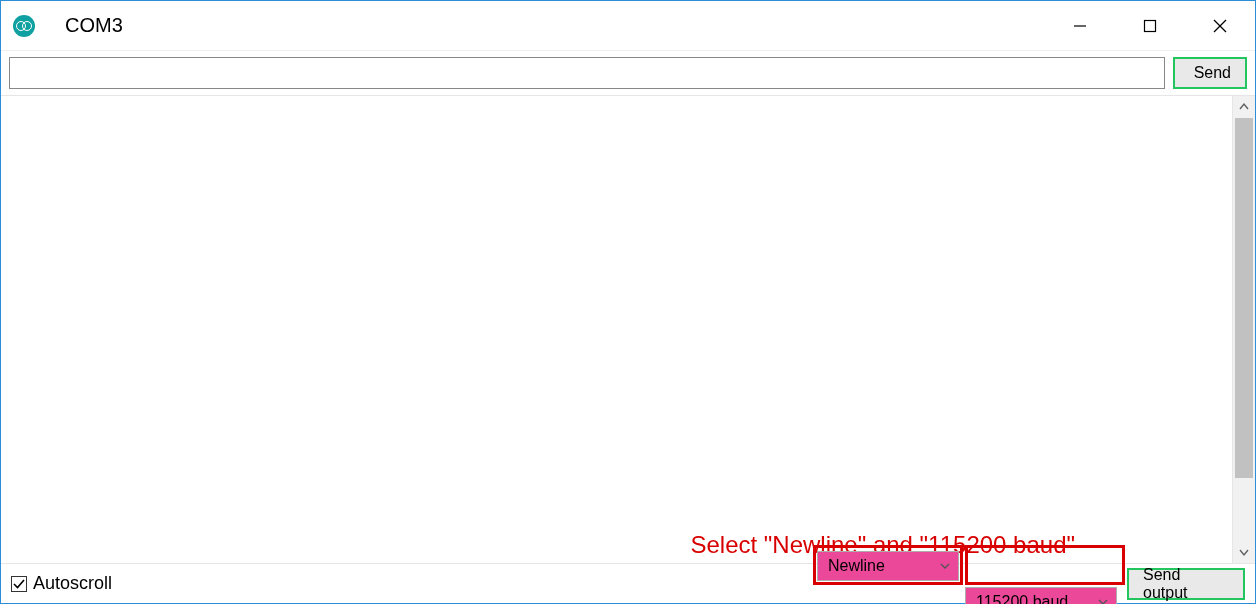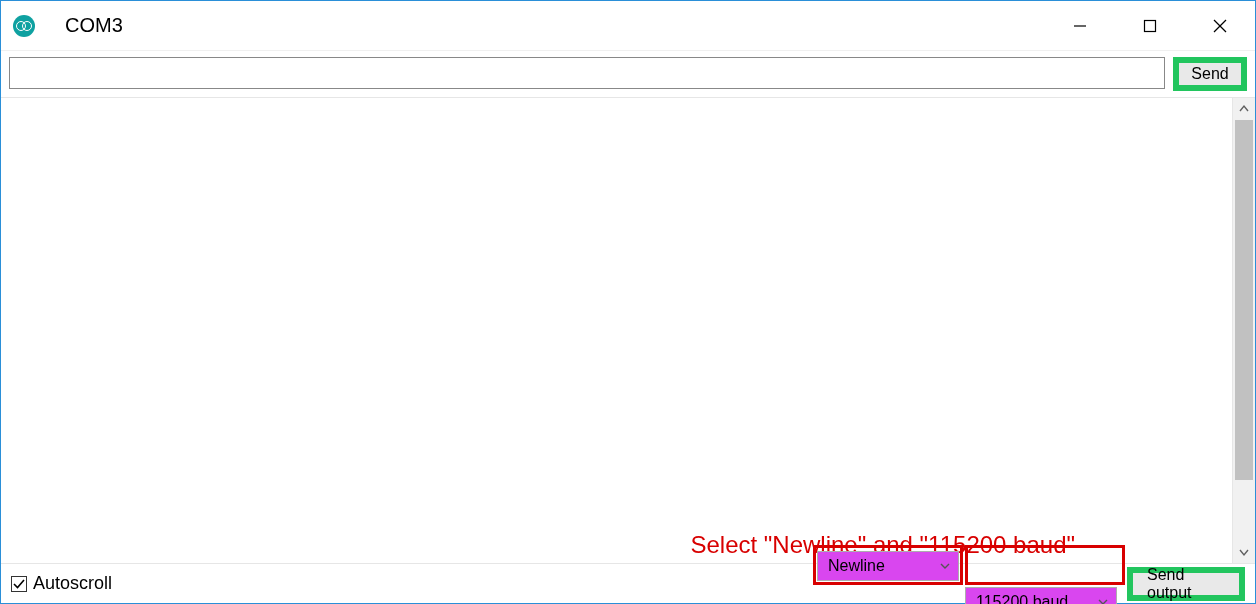--- a/index.html
+++ b/index.html
@@ -78,28 +78,28 @@
   .send-input {
     flex: 1;
     border: 1px solid #888;
     height: 32px;
     padding: 0 6px;
     font-size: 16px;
     background: #fff;
   }
   .btn {
     background: #e9e9e9;
-    border: 6px solid #22c55e;
+    border: 2px solid #22c55e;
     font-size: 16px;
     padding: 11px 14px;
     height: 32px;
     color: #000;
     display: flex;
     align-items: center;
-    justify-content: center;
+    justify-content: flex-end;
     cursor: default;
   }
   .send-btn { width: 74px; }
   
   .output-wrap {
     flex: 1;
     display: flex;
     position: relative;
     min-height: 0;
   }
@@ -148,21 +148,21 @@
   .checkbox {
     width: 16px; height: 16px;
     border: 1px solid #333;
     display: flex; align-items: center; justify-content: center;
     background: #fff;
   }
   .checkbox svg { width: 12px; height: 12px; }
   .spacer { flex: 1; }
   .combo {
     height: 30px;
-    background: #d946ef;
+    background: #ec4899;
     border: 1px solid #adadad;
     display: flex;
     align-items: center;
     padding: 0 8px 0 10px;
     font-size: 16px;
     position: relative;
   }
   .combo .combo-text { flex: 1; }
   .combo .chev {
     margin-left: 12px;

